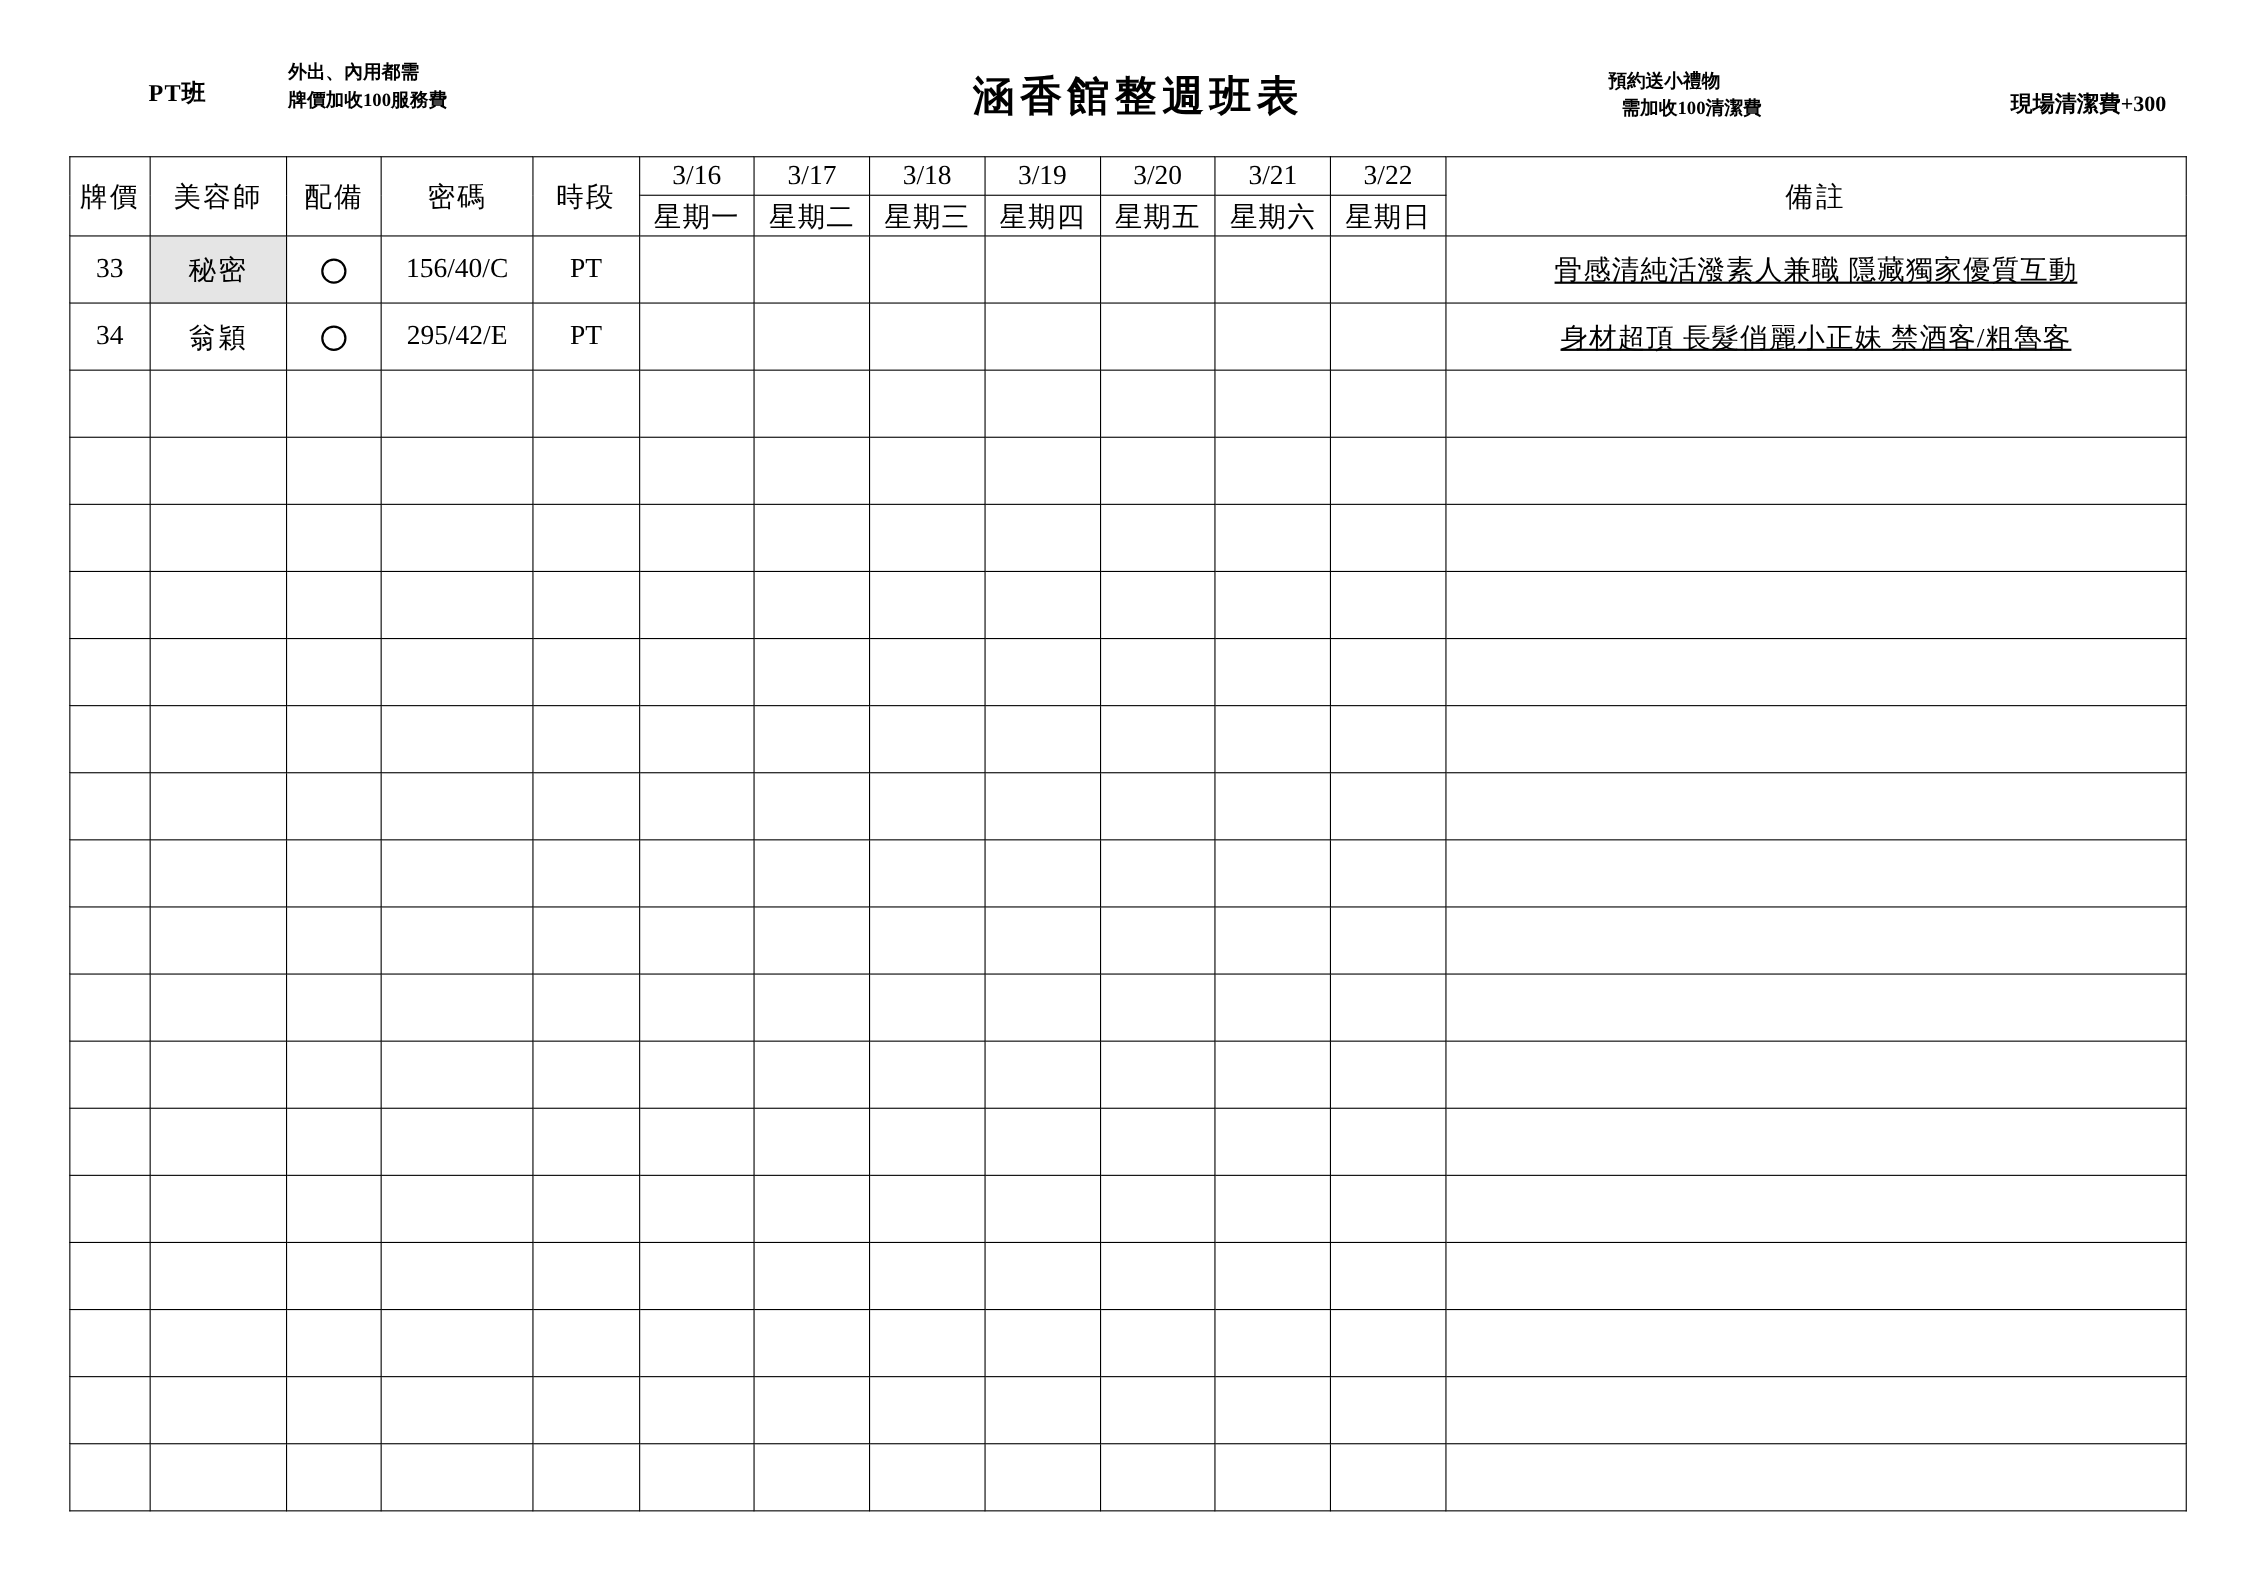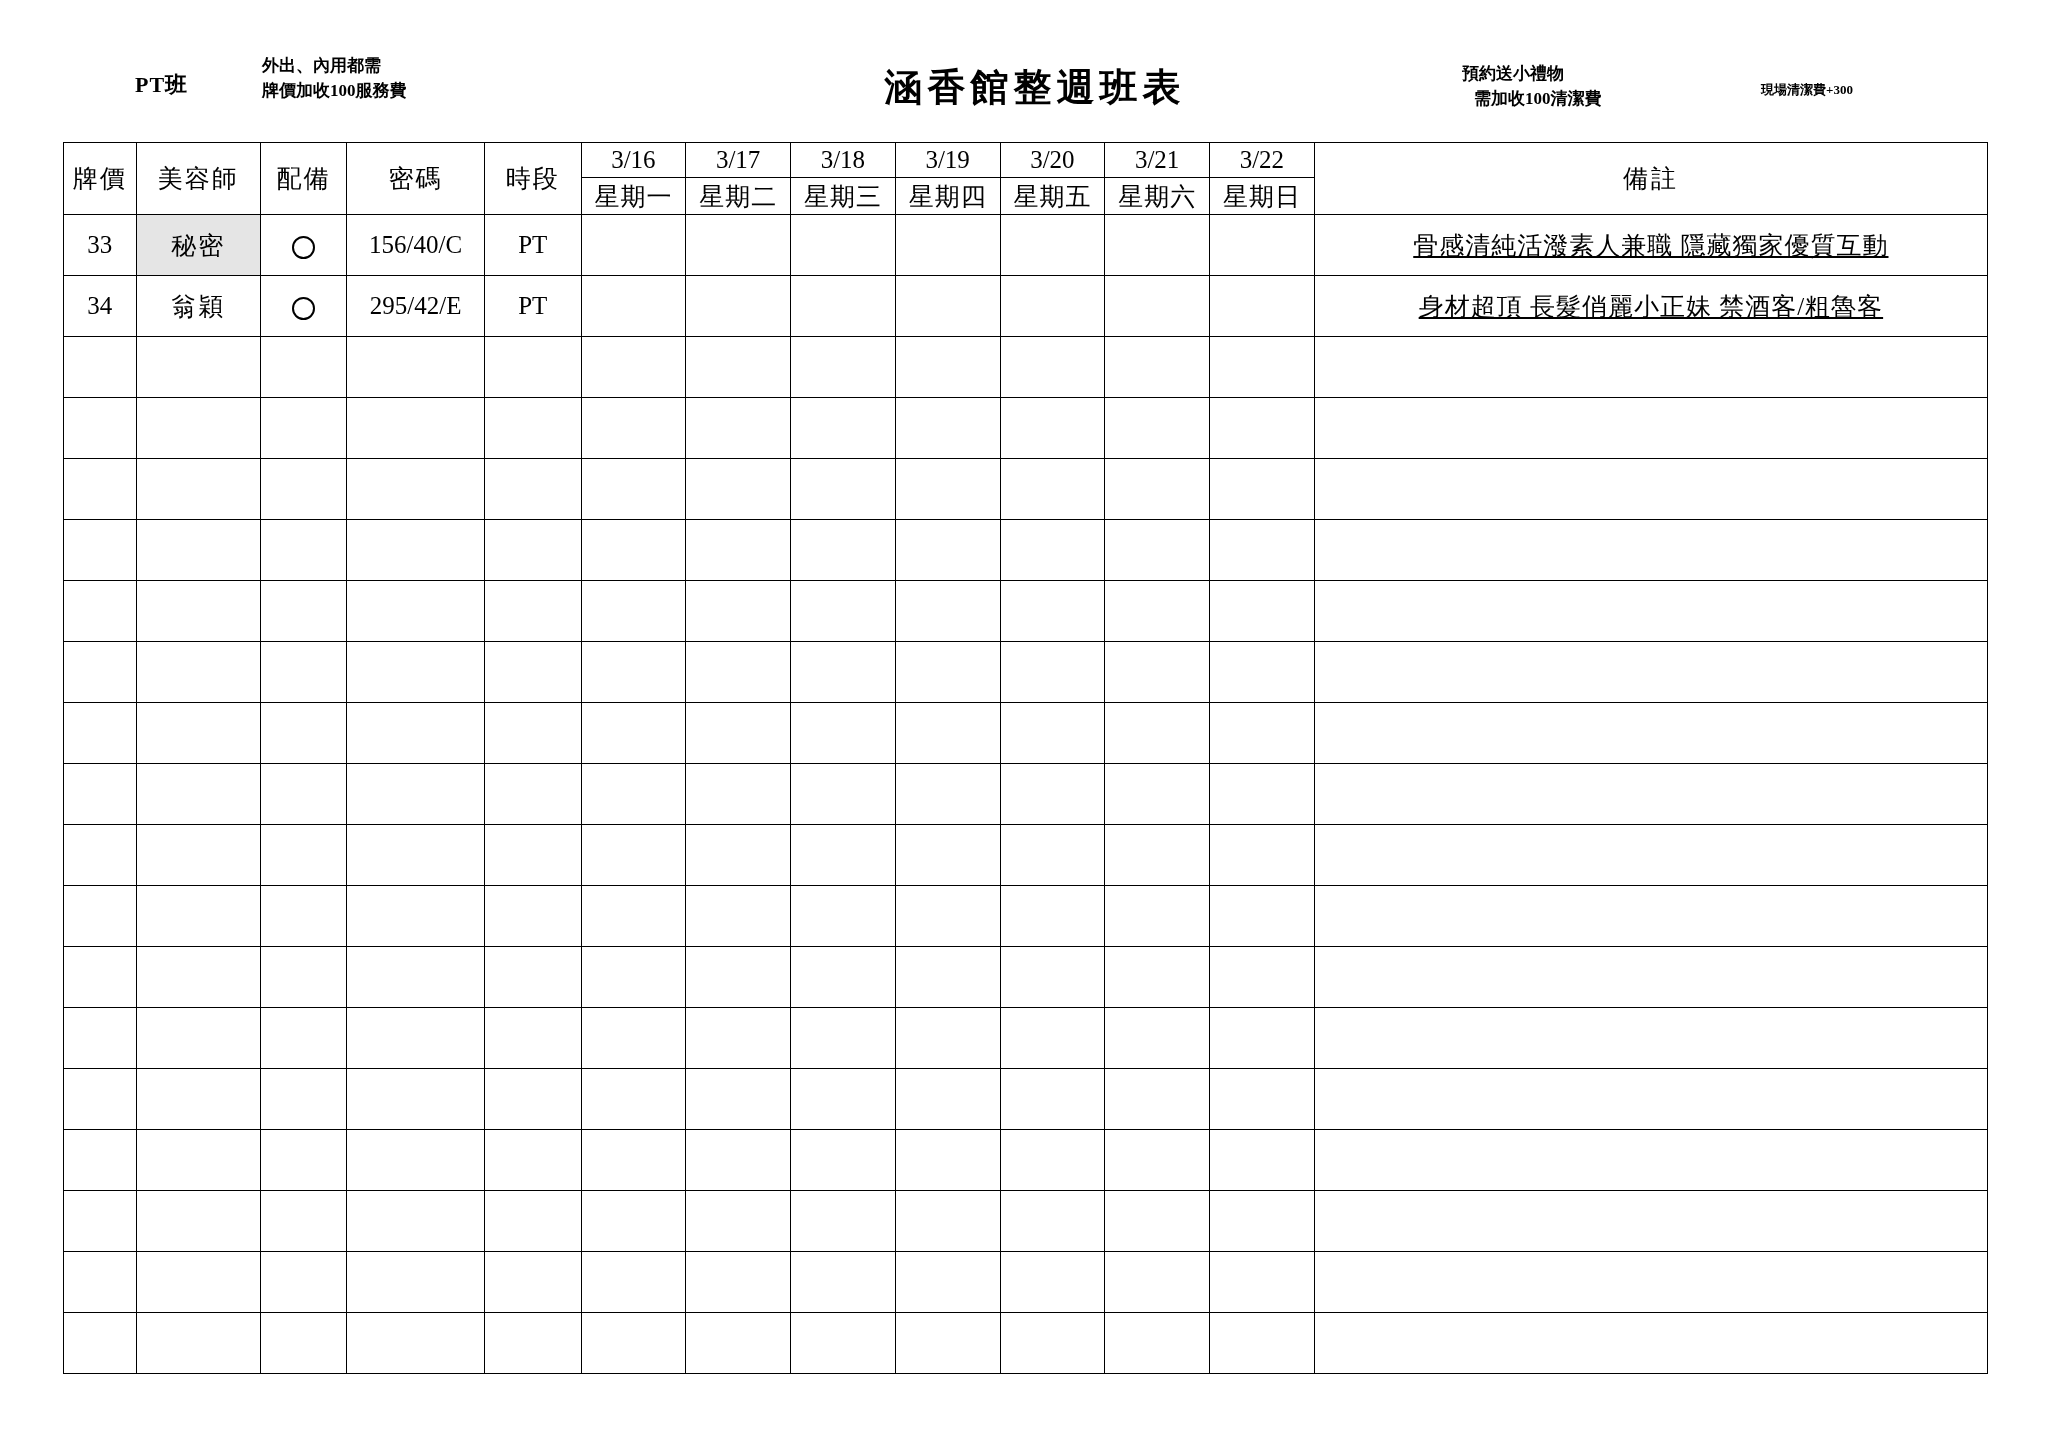--- a/index.html
+++ b/index.html
@@ -63,23 +63,23 @@
     left: 1462px;
     top: 62px;
     font-size: 17px;
     font-weight: bold;
     line-height: 1.45;
     white-space: nowrap;
   }
   .hdr-note-right .l2 { padding-left: 12px; }
   .hdr-note-far-right {
     position: absolute;
-    left: 1761px;
+    left: 1828px;
     top: 81px;
-    font-size: 13px;
+    font-size: 20px;
     font-weight: bold;
     white-space: nowrap;
   }
 
   
   .tbl-wrap {
     position: absolute;
     left: 63px;
     top: 142px;
     width: 1758px;

